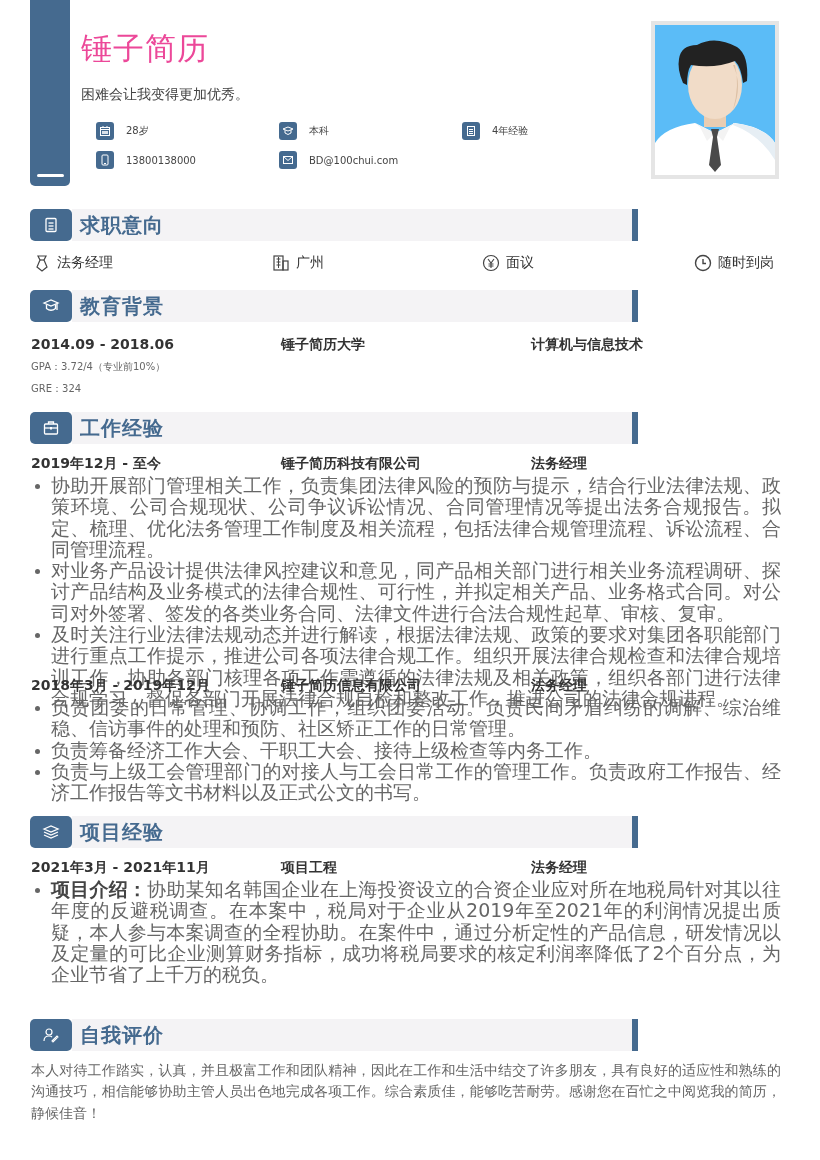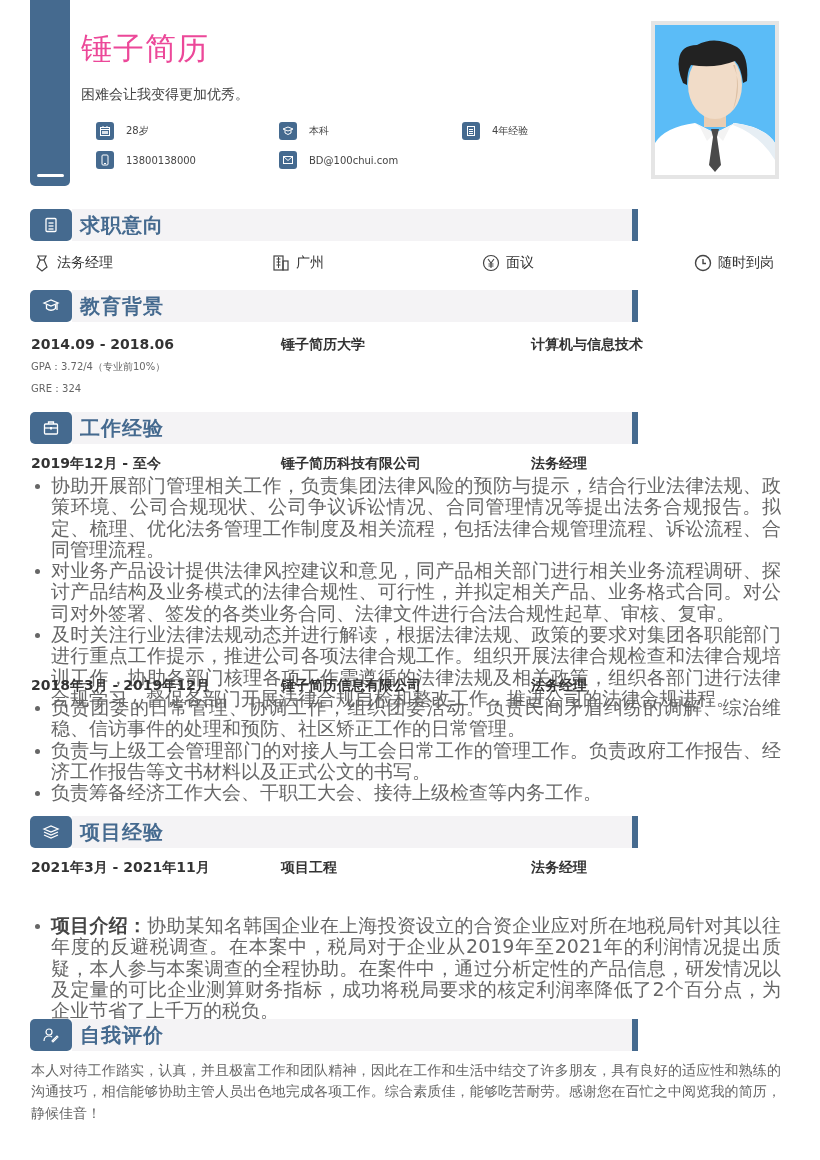--- a/index.html
+++ b/index.html
@@ -209,42 +209,42 @@
   <li>对业务产品设计提供法律风控建议和意见，同产品相关部门进行相关业务流程调研、探讨产品结构及业务模式的法律合规性、可行性，并拟定相关产品、业务格式合同。对公司对外签署、签发的各类业务合同、法律文件进行合法合规性起草、审核、复审。</li>
   <li>及时关注行业法律法规动态并进行解读，根据法律法规、政策的要求对集团各职能部门进行重点工作提示，推进公司各项法律合规工作。组织开展法律合规检查和法律合规培训工作，协助各部门核理各项工作需遵循的法律法规及相关政策，组织各部门进行法律合规学习，督促各部门开展法律合规自检和整改工作，推进公司的法律合规进程。</li>
 </ul>
 <div class="row3" style="top:677px;">
   <span class="c1">2018年3月 - 2019年12月</span>
   <span class="c2">锤子简历信息有限公司</span>
   <span class="c3">法务经理</span>
 </div>
 <ul class="bul" style="top:697px;">
   <li>负责团委的日常管理、协调工作，组织团委活动。负责民间矛盾纠纷的调解、综治维稳、信访事件的处理和预防、社区矫正工作的日常管理。</li>
+  <li>负责筹备经济工作大会、干职工大会、接待上级检查等内务工作。</li>
   <li>负责与上级工会管理部门的对接人与工会日常工作的管理工作。负责政府工作报告、经济工作报告等文书材料以及正式公文的书写。</li>
-  <li>负责筹备经济工作大会、干职工大会、接待上级检查等内务工作。</li>
 </ul>
 
 <div class="sec-head" style="top:816px;text-align:center;">
   <div class="bg"></div>
     <div class="rbar"></div>
   <div class="ibox">
       <svg viewBox="0 0 18 18">
         <path d="M2 6 L9 3 L16 6 L9 9 Z" fill="none" stroke="#fff" stroke-width="1.3"></path>
         <path d="M2 9 L9 12 L16 9" fill="none" stroke="#fff" stroke-width="1.3"></path>
         <path d="M2 12 L9 15 L16 12" fill="none" stroke="#fff" stroke-width="1.3"></path>
       </svg>
     </div>
   <div class="title">项目经验</div>
 </div>
 <div class="row3" style="top:859px;">
   <span class="c1">2021年3月 - 2021年11月</span>
   <span class="c2">项目工程</span>
   <span class="c3">法务经理</span>
 </div>
-<ul class="bul" style="top:879px;margin-top:36px;">
+<ul class="bul" style="top:879px;">
   <li><b>项目介绍：</b><span>协助某知名韩国企业在上海投资设立的合资企业应对所在地税局针对其以往年度的反避税调查。在本案中，税局对于企业从2019年至2021年的利润情况提出质疑，本人参与本案调查的全程协助。在案件中，通过分析定性的产品信息，研发情况以及定量的可比企业测算财务指标，成功将税局要求的核定利润率降低了2个百分点，为企业节省了上千万的税负。</span></li>
 </ul>
 
 <div class="sec-head" style="top:1019px;">
   <div class="bg"></div>
     <div class="rbar"></div>
   <div class="ibox">
       <svg viewBox="0 0 18 18">
         <circle cx="7" cy="6" r="3" fill="none" stroke="#fff" stroke-width="1.2"></circle>
         <path d="M2 15 Q2 10 7 10 Q9 10 10 11" fill="none" stroke="#fff" stroke-width="1.2"></path>

